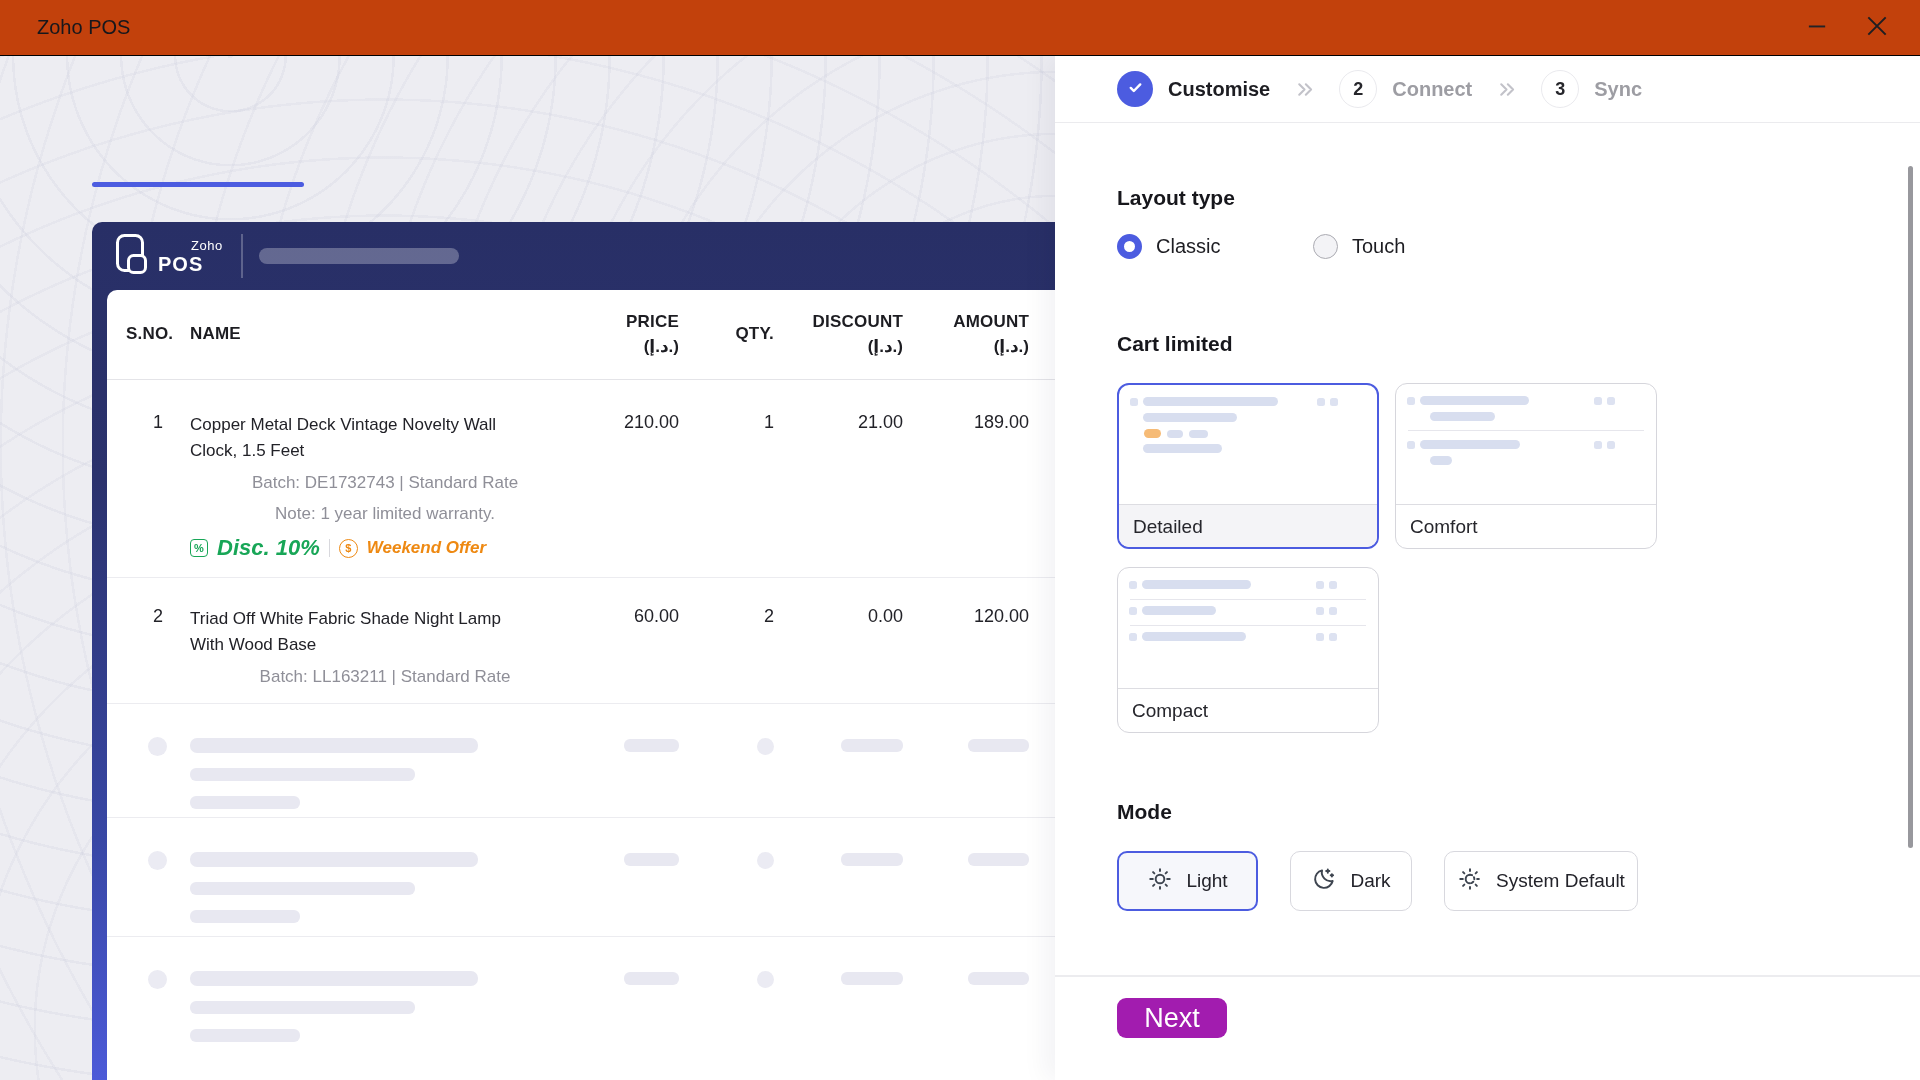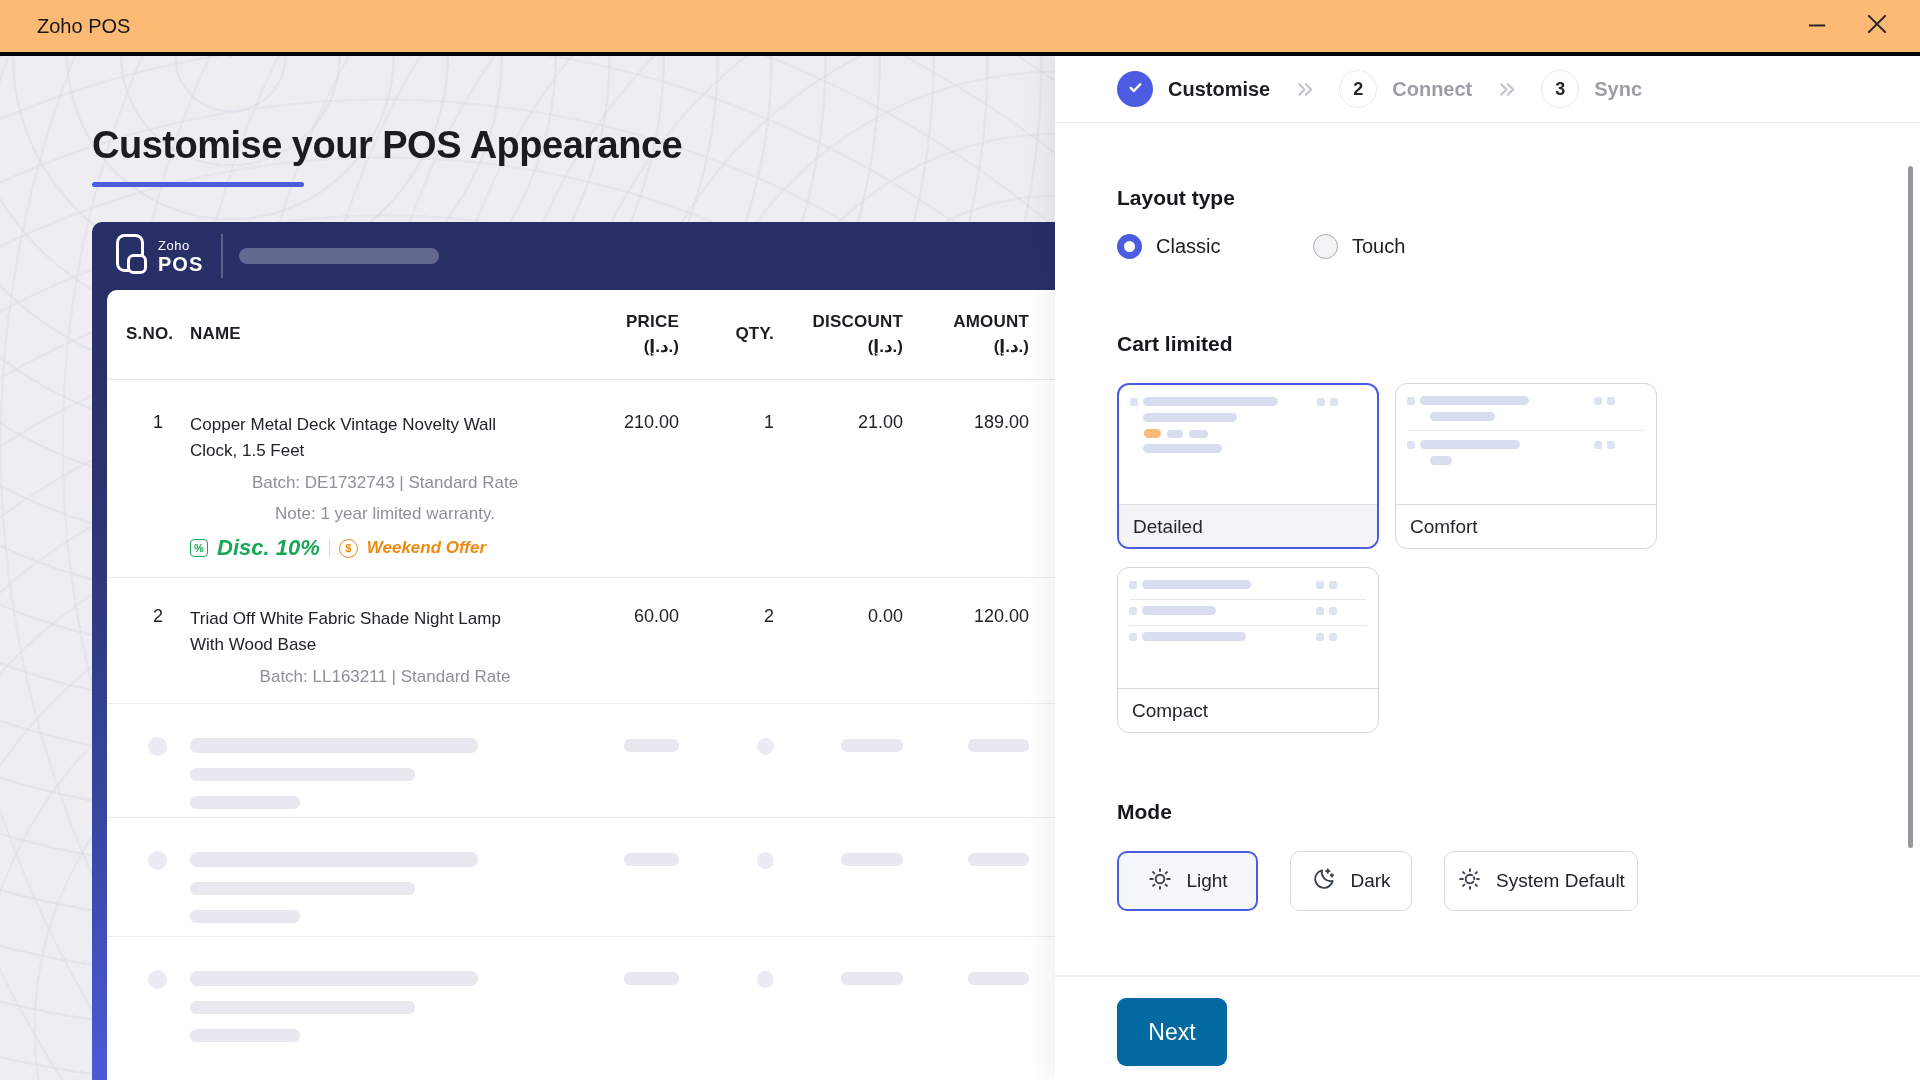--- a/index.html
+++ b/index.html
@@ -1,21 +1,21 @@
 <!DOCTYPE html>
 <html><head>
 <meta charset="utf-8">
 <style>
   * { margin:0; padding:0; box-sizing:border-box; }
   html,body { width:1920px; height:1080px; overflow:hidden; }
   body { font-family:"Liberation Sans","DejaVu Sans",sans-serif; background:#fff; position:relative; }
 
   
-  .titlebar { position:absolute; left:0; top:0; width:1920px; height:56px; background:#fdba74;
-              border-bottom:4px solid #000000; display:flex; align-items:center; z-index:40; }
+  .titlebar { position:absolute; left:0; top:0; width:1920px; height:56px; background:#c2410c;
+              border-bottom:1px solid #000000; display:flex; align-items:center; z-index:40; }
   .titlebar .app-title { margin-left:37px; font-size:20px; font-weight:500; color:#17171c; }
   .win-controls { margin-left:auto; display:flex; align-items:center; gap:30px; padding-right:28px; }
   .win-btn { width:30px; height:30px; display:flex; align-items:center; justify-content:center; cursor:pointer; }
 
   
   .stage { position:absolute; left:0; top:56px; width:1920px; height:1024px;
     background:
       repeating-radial-gradient(circle at 12% 0%,  rgba(196,198,216,.20) 0 2.5px, transparent 2.5px 54px),
       repeating-radial-gradient(circle at 55% 38%, rgba(196,198,216,.17) 0 2.5px, transparent 2.5px 62px),
       repeating-radial-gradient(circle at 20% 95%, rgba(196,198,216,.17) 0 2.5px, transparent 2.5px 58px),
@@ -26,21 +26,21 @@
   .title-underline { position:absolute; left:92px; top:126px; width:212px; height:5px;
                      border-radius:3px; background:#4c5ce0; }
 
   
   .preview-card { position:absolute; left:92px; top:166px; width:963px; height:858px;
     border-radius:10px 0 0 0; overflow:hidden;
     background:linear-gradient(180deg,#282f66 0%,#2b326d 30%,#3847a5 72%,#4c5ad8 100%); }
   .pos-header { height:68px; display:flex; align-items:center; padding-left:24px; }
   .pos-logo { display:flex; }
   .brand { margin-left:9px; display:flex; flex-direction:column; color:#fff; line-height:1; }
-  .brand-zoho { font-size:13px; letter-spacing:.5px; }
+  .brand-zoho { font-size:13px; letter-spacing:.5px;margin-left:33px; }
   .brand-pos { font-size:20px; font-weight:700; letter-spacing:1px; margin-top:2px; }
   .pos-divider { margin-left:18px; width:2px; height:44px; background:rgba(255,255,255,.25); }
   .pos-pill { margin-left:16px; width:200px; height:16px; border-radius:8px; background:rgba(255,255,255,.28); }
 
   .pos-table { position:absolute; left:15px; top:68px; right:0; bottom:0; background:#fff;
                border-radius:10px 0 0 0; overflow:hidden; }
   .t-row { display:grid; grid-template-columns:64px 390px 99px 95px 129px 126px; padding-left:19px; }
   .t-head { height:90px; border-bottom:1px solid #e4e4e8; }
   .th { display:flex; flex-direction:column; justify-content:center; font-size:17px; font-weight:700;
         color:#1d1d22; letter-spacing:.2px; line-height:1.45; }
@@ -111,22 +111,22 @@
   .kline { position:absolute; left:12px; right:12px; height:1px; background:#e6e6ec; }
 
   .mode-row { position:absolute; left:62px; top:795px; display:flex; gap:32px; }
   .mode-btn { height:60px; border:1.5px solid #d8d8de; border-radius:10px; background:#fff;
               display:flex; align-items:center; justify-content:center; gap:13px; cursor:pointer;
               font-size:19px; color:#23232a; }
   .mode-btn.selected { border:2px solid #4c5ce0; background:#f6f7fb; }
   .mb-light { width:141px; } .mb-dark { width:122px; } .mb-system { width:194px; }
 
   .panel-footer-line { position:absolute; left:0; top:919px; width:100%; height:2px; background:#ececef; }
-  .next-btn { position:absolute; left:62px; top:942px; width:110px; height:68px; border:none; border-radius:9px;
-              background:#0369a1; color:#fff; font-size:23px; font-family:inherit; cursor:pointer; }
+  .next-btn { position:absolute; left:62px; top:942px; width:110px; height:40px; border:none; border-radius:9px;
+              background:#a21caf; color:#fff; font-size:27px; font-family:inherit; cursor:pointer; }
 
   .scrollbar-thumb { position:absolute; left:1908px; top:166px; width:5px; height:682px;
                      background:#98989d; border-radius:3px; z-index:50; cursor:pointer; }
 </style>
 </head>
 <body>
 
 <div class="titlebar">
   <div class="app-title">Zoho POS</div>
   <div class="win-controls">
@@ -141,21 +141,20 @@
       <span>
         <svg viewBox="0 0 24 24" width="26" height="26" fill="none" stroke="#1e1e22" stroke-width="1.8">
             <path d="M4 4l16 16M20 4L4 20"></path>
           </svg>
       </span>
     </div>
   </div>
 </div>
 
 <div class="stage">
-  <h1 class="page-title">Customise your POS Appearance</h1>
   <div class="title-underline"></div>
 
   <div class="preview-card">
     <div class="pos-header">
       <span class="pos-logo">
         <svg width="33" height="44" viewBox="0 0 33 44" fill="none">
           <rect x="1.5" y="1.5" width="25" height="35" rx="7" stroke="#ffffff" stroke-width="3"></rect>
           <rect x="12.5" y="21.5" width="17" height="17" rx="5" fill="#282f66" stroke="#ffffff" stroke-width="3"></rect>
         </svg>
       </span>

